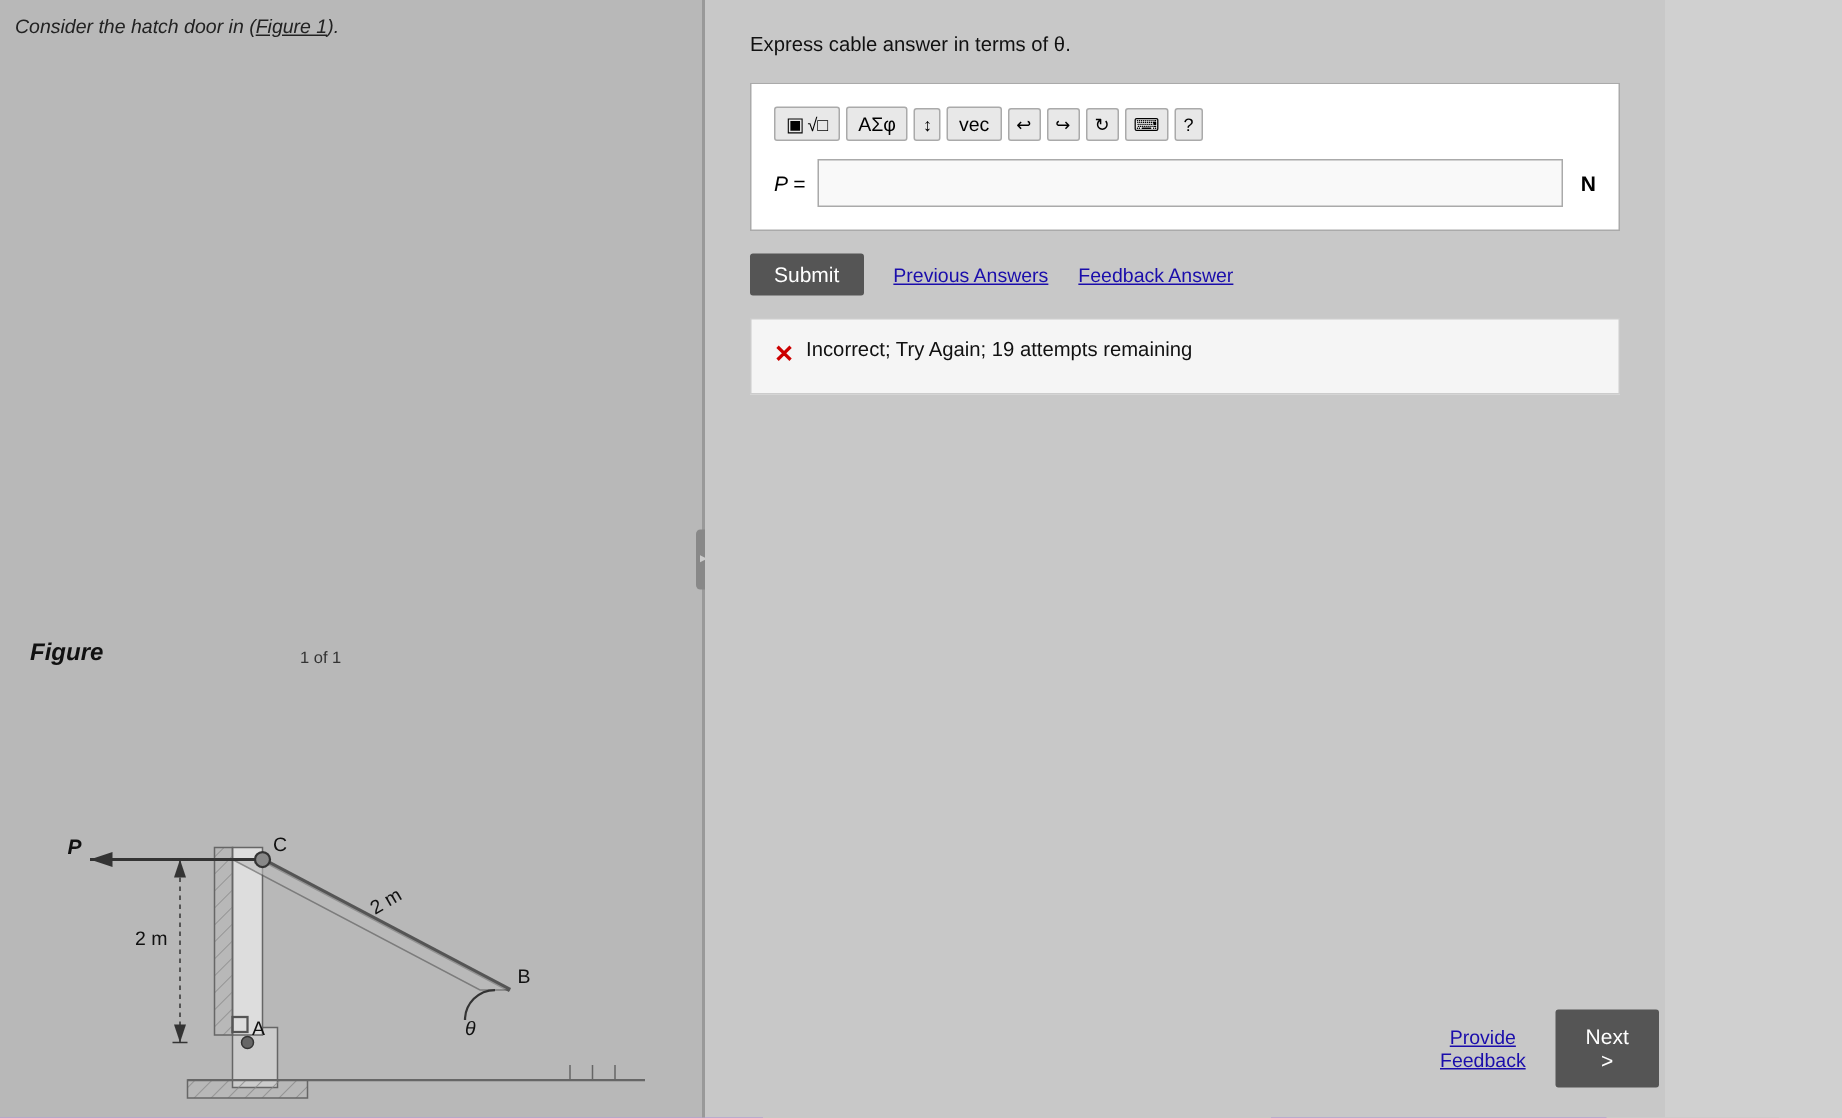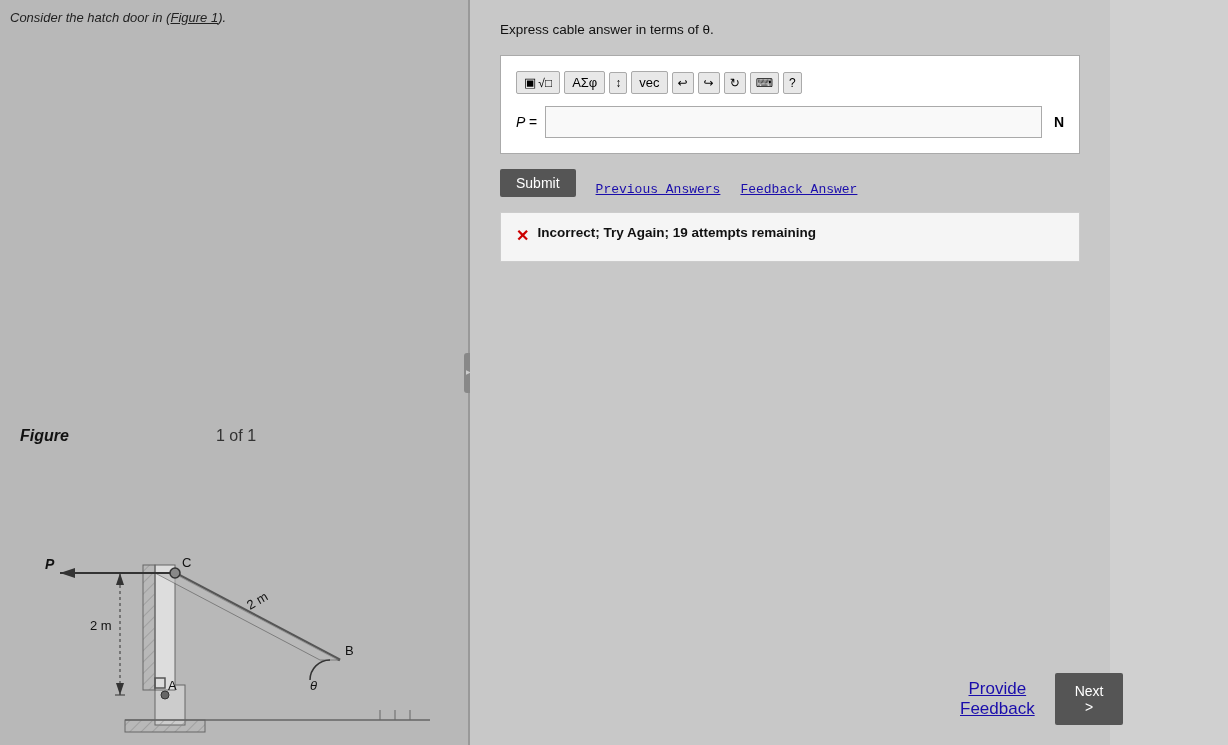--- a/index.html
+++ b/index.html
@@ -46,22 +46,22 @@
       left: 20px;
       font-size: 16px;
       font-weight: bold;
       color: #111;
       font-style: italic;
     }
 
     .figure-counter {
       position: absolute;
       bottom: 300px;
-      left: 216px;
-      font-size: 16px;
+      left: 200px;
+      font-size: 11px;
       color: #333;
     }
 
     
     .diagram-area {
       position: absolute;
       bottom: 0;
       left: 0;
       width: 470px;
       height: 280px;
@@ -144,21 +144,21 @@
 
     .unit-label {
       font-size: 14px;
       font-weight: bold;
       margin-left: 4px;
     }
 
     
     .submit-row {
       display: flex;
-      align-items: flex-end;
+      align-items: center;
       gap: 20px;
       margin-bottom: 15px;
     }
 
     .submit-btn {
       background: #555;
       color: white;
       border: none;
       padding: 6px 16px;
       font-size: 14px;
@@ -166,21 +166,20 @@
       border-radius: 2px;
     }
 
     .link-btn {
       background: none;
       border: none;
       color: #1a0dab;
       font-size: 13px;
       cursor: pointer;
       text-decoration: underline;
-      font-family: Liberation Mono, monospace;
     }
 
     
     .feedback-box {
       background: #f5f5f5;
       border: 1px solid #ccc;
       padding: 12px 15px;
       width: 580px;
       margin-bottom: 10px;
     }
@@ -194,21 +193,21 @@
 
     .x-icon {
       color: #c00;
       font-size: 16px;
       font-weight: bold;
       margin-top: 1px;
     }
 
     .feedback-title {
       font-size: 13.5px;
-      font-weight: bold;
+      font-weight: normal;
       color: #111;
     }
 
     .feedback-body {
       font-size: 12.5px;
       color: #333;
       margin-left: 24px;
       line-height: 1.5;
     }
 
@@ -218,21 +217,21 @@
       bottom: 20px;
       left: 490px;
       right: 10px;
       display: flex;
       align-items: center;
       justify-content: space-between;
     }
 
     .provide-feedback-link {
       color: #1a0dab;
-      font-size: 17px;
+      font-size: 13px;
       text-decoration: underline;
       cursor: pointer;
       background: none;
       border: none;
     }
 
     .next-btn {
       background: #555;
       color: white;
       border: none;

